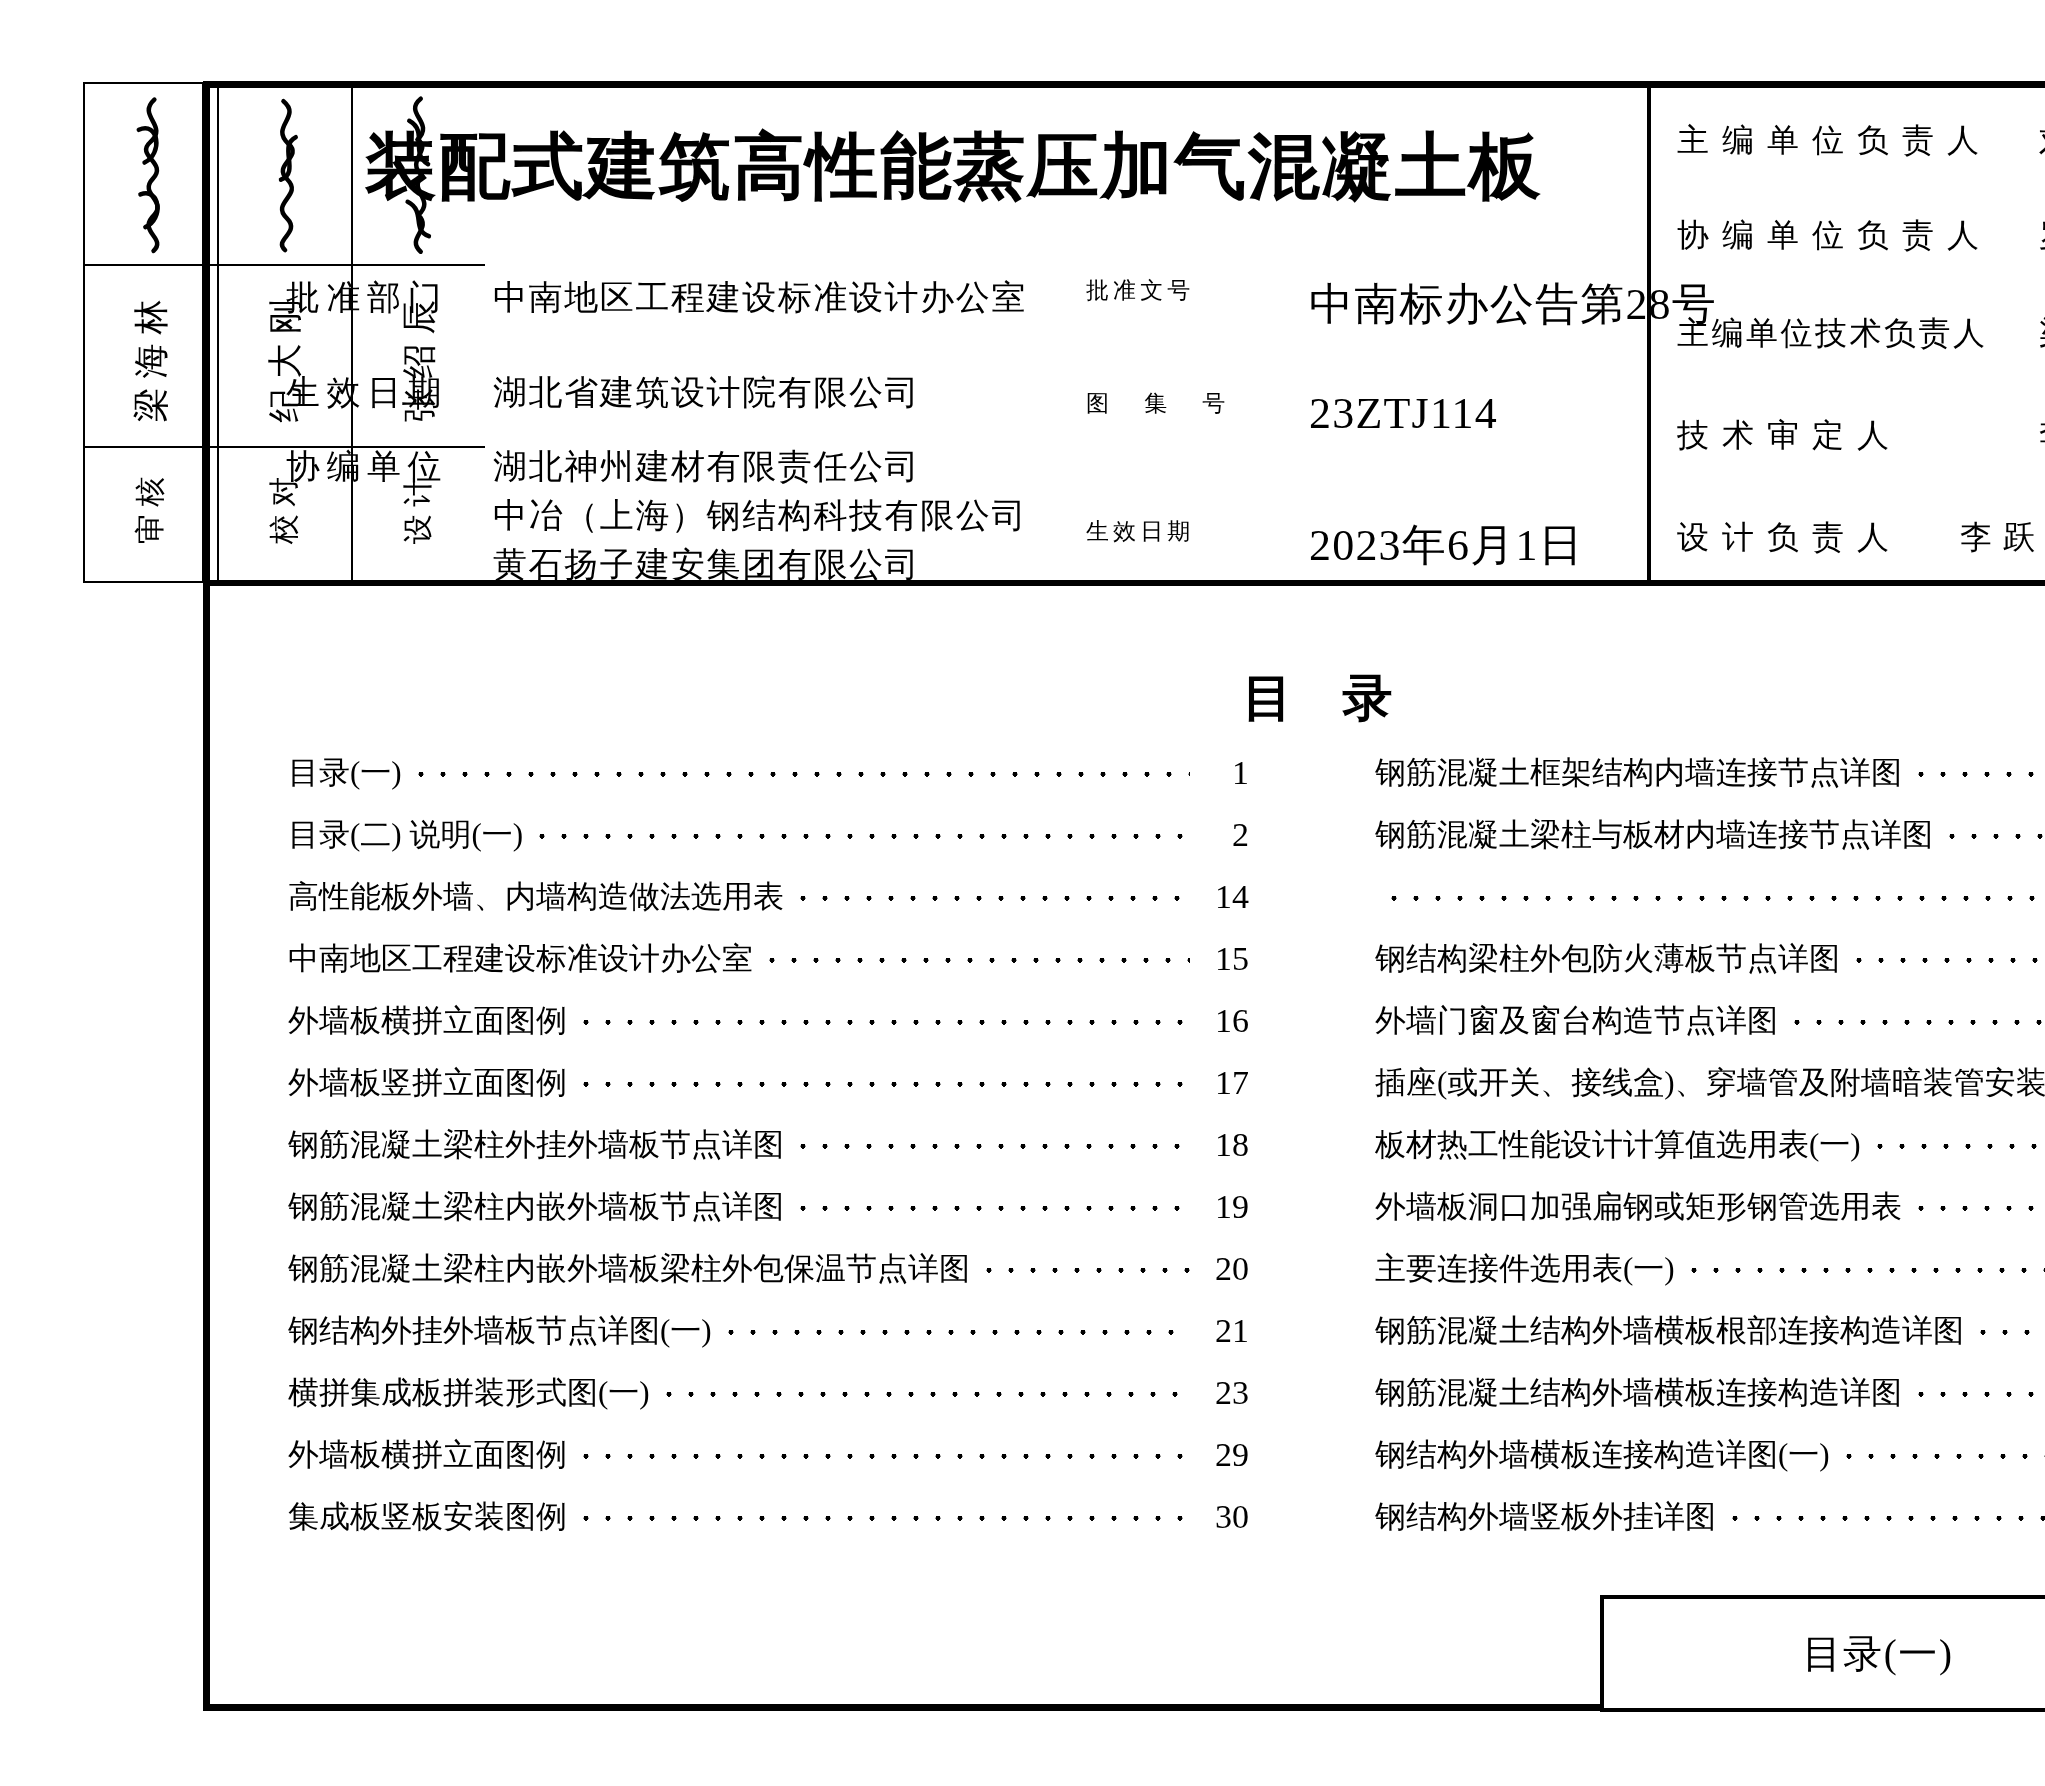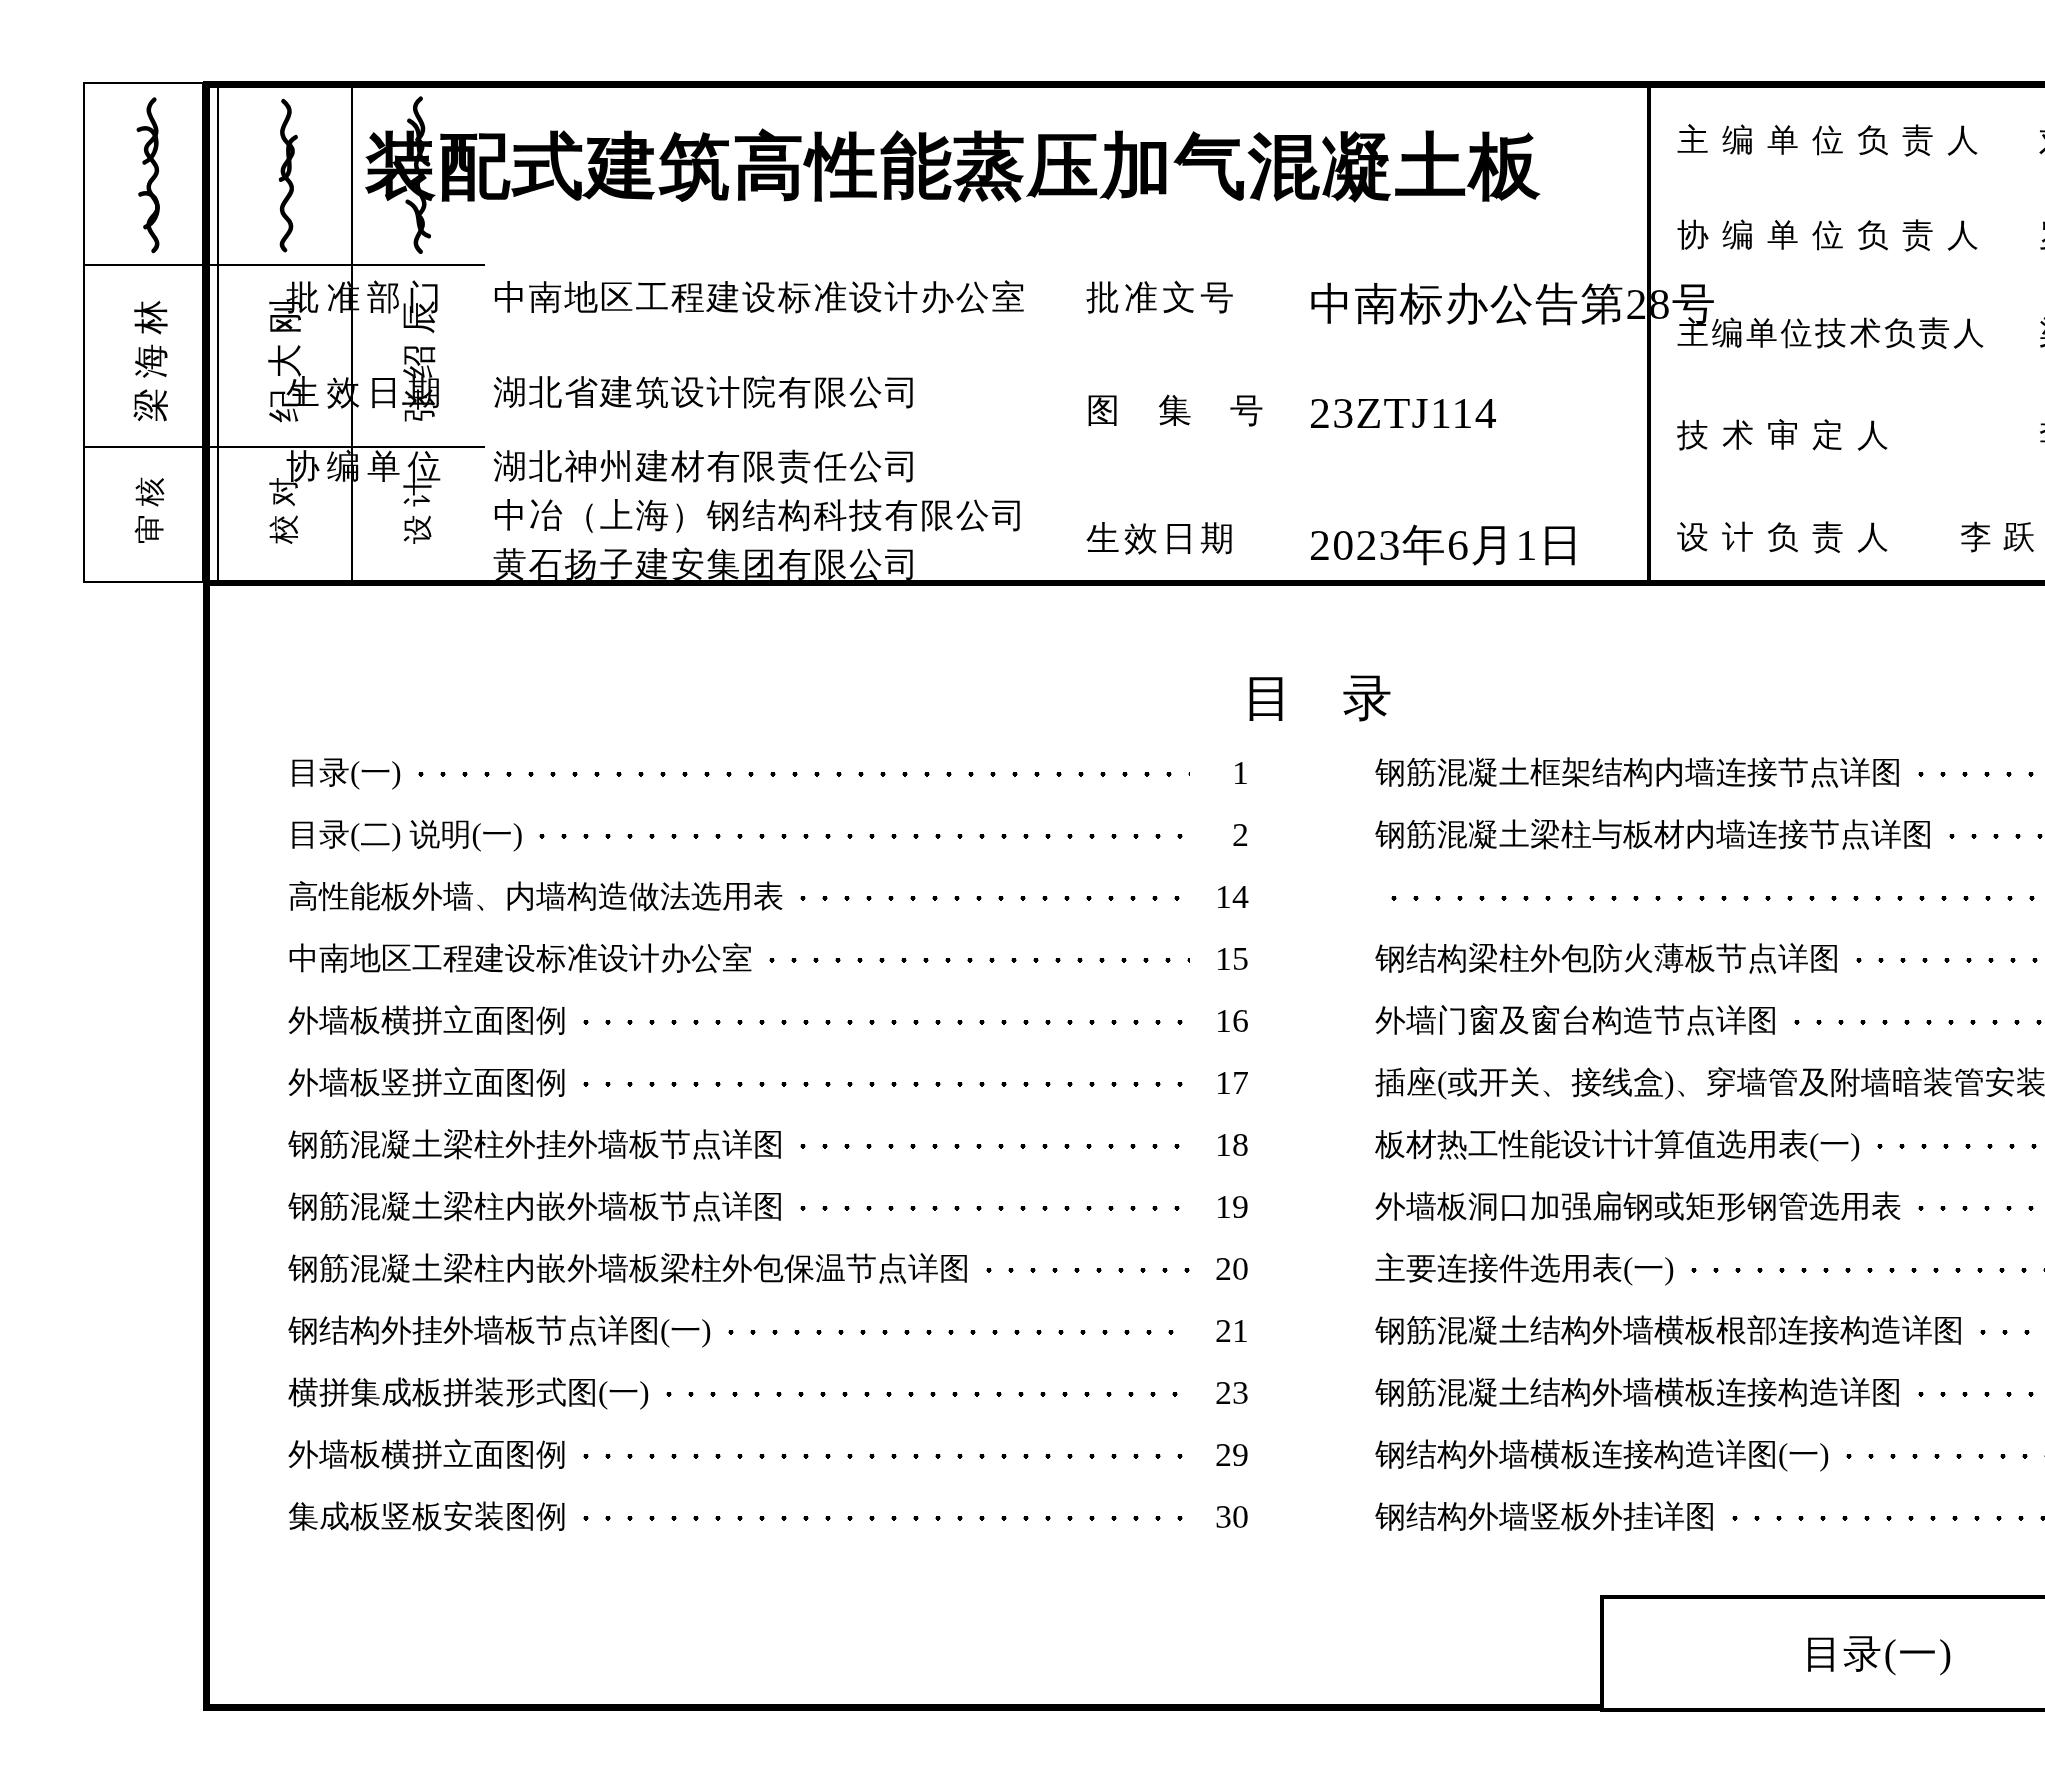--- a/index.html
+++ b/index.html
@@ -21,30 +21,30 @@
   .sb-name{height:180px;}
   .sb-role{height:125px;}
   .v-text{transform:rotate(-90deg);white-space:nowrap;}
   .sb-name .v-text{font-size:35px;letter-spacing:9px;}
   .sb-role .v-text{font-size:30px;}
 
   
   .doc-title{position:absolute;left:340px;top:119px;width:1227px;text-align:center;font-size:72px;font-weight:bold;letter-spacing:1.6px;white-space:nowrap;}
   .info-label{position:absolute;left:286px;font-size:34px;letter-spacing:6.5px;white-space:nowrap;}
   .info-value{position:absolute;left:493px;font-size:34px;letter-spacing:1.6px;white-space:nowrap;}
-  .doc-label{position:absolute;left:1086px;font-size:34px;letter-spacing:4.1px;white-space:nowrap;}
+  .doc-label{position:absolute;left:1086px;font-size:23px;letter-spacing:4.1px;white-space:nowrap;}
   .doc-value{position:absolute;left:1289px;font-size:44px;letter-spacing:1.2px;white-space:nowrap;margin-left:20px;}
 
   
   .person-label{position:absolute;left:1677px;font-size:32px;letter-spacing:2.5px;white-space:nowrap;}
   .person-name{position:absolute;font-size:32px;letter-spacing:1.6px;white-space:nowrap;}
   .sb-sig svg path{fill:none;stroke:#000;stroke-width:11;stroke-linecap:round;stroke-linejoin:round;}
 
   
-  .toc-heading{position:absolute;left:1158px;top:665px;width:319px;text-align:center;font-size:50px;font-weight:normal;white-space:nowrap;}
+  .toc-heading{position:absolute;left:1158px;top:665px;width:319px;text-align:center;font-size:50px;font-weight:bold;white-space:nowrap;}
   .toc-col{position:absolute;top:742px;display:flex;flex-direction:column;}
   #toc-left{left:288px;width:961px;}
   #toc-right{left:1375px;width:970px;}
   .toc-row{height:62px;display:flex;align-items:center;}
   .toc-text{font-size:31px;white-space:nowrap;flex:0 0 auto;}
   .toc-dots{flex:1 1 auto;height:100%;margin:0 5.7px 0 8.2px;background-image:radial-gradient(circle at 11px 52%, #000 2.3px, transparent 2.7px);background-size:22px 100%;background-repeat:repeat-x;}
   .toc-page{flex:0 0 auto;min-width:53px;text-align:right;font-size:34px;}
 
   
   .footer-box{position:absolute;left:1600px;top:1595px;width:826px;height:117px;border:4.9px solid #000;box-sizing:border-box;display:grid;grid-template-columns:1fr 135px 135px;grid-template-rows:1fr 1fr;background:#fff;}

